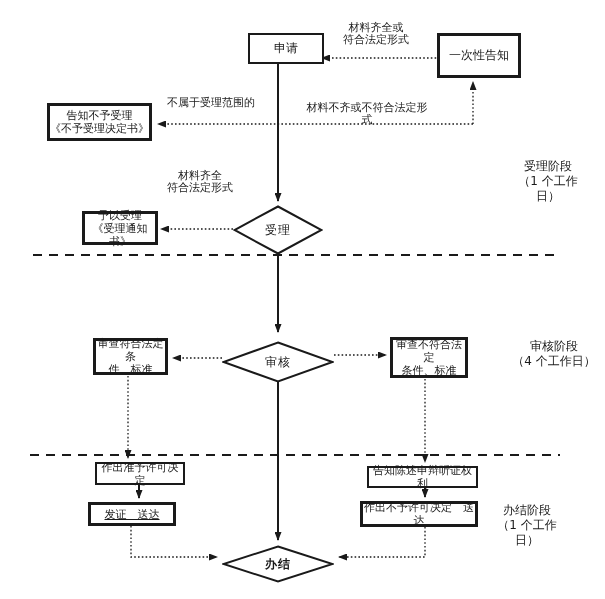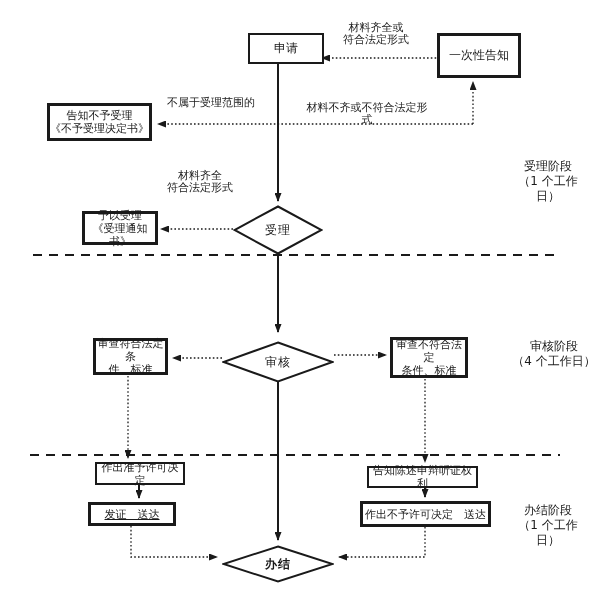--- a/index.html
+++ b/index.html
@@ -92,21 +92,21 @@
   </div>
 
   <div class="node thick" style="left:88px;top:502px;width:88px;height:24px;text-decoration:underline;">
     <span>发证　送达</span>
   </div>
 
   <div class="node" style="left:367px;top:466px;width:111px;height:22px;">
     <span>告知陈述申辩听证权利</span>
   </div>
 
-  <div class="node thick" style="left:360px;top:501px;width:131px;height:26px;">
+  <div class="node thick" style="left:360px;top:501px;width:118px;height:26px;">
     <span>作出不予许可决定　送达</span>
   </div>
 
   <div class="diamond" style="left:233px;top:205px;width:90px;height:50px;">
     <svg width="90" height="50" viewBox="0 0 90 50">
       <polygon points="45,1.5 88.5,25 45,48.5 1.5,25" fill="#ffffff" stroke="#1a1a1a" stroke-width="2"></polygon>
     </svg>
     <span class="dlabel">受理</span>
   </div>
 
@@ -134,17 +134,17 @@
   <div class="elabel" style="left:160px;top:170px;width:80px;">材料齐全
 符合法定形式</div>
 
   <div class="stage" style="left:508px;top:159px;width:80px;">受理阶段
 （1 个工作
 日）</div>
 
   <div class="stage" style="left:503px;top:339px;width:102px;">审核阶段
 （4 个工作日）</div>
 
-  <div class="stage" style="left:508px;top:503px;width:80px;">办结阶段
+  <div class="stage" style="left:487px;top:503px;width:80px;">办结阶段
 （1 个工作
 日）</div>
 
 </div>
 
 </body></html>

